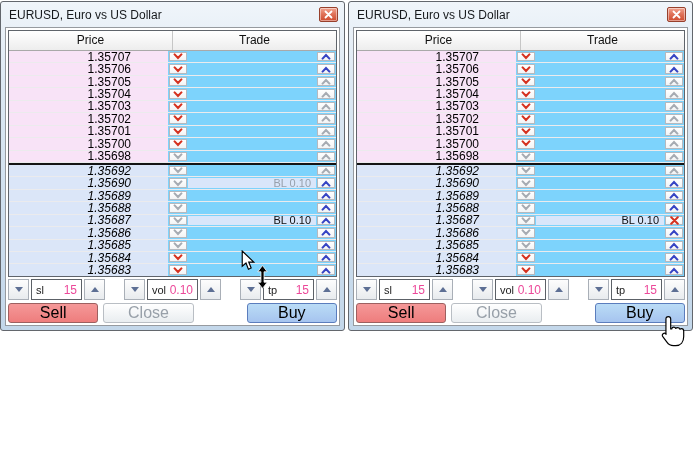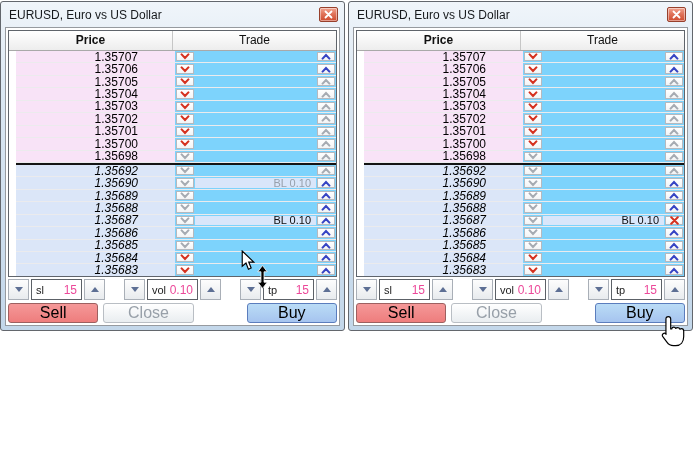--- a/index.html
+++ b/index.html
@@ -18,23 +18,23 @@
                background:linear-gradient(to bottom,#f2a591 0%,#e0735a 45%,#cf4b2e 100%);
                display:flex; align-items:center; justify-content:center; cursor:default;
                box-shadow:inset 0 0 0 1px rgba(255,255,255,.45); }
   .client { flex:1; background:#fff; border:1px solid #969a9f; padding:2px; display:flex; flex-direction:column; min-height:0; }
 
   
   .table { flex:1; display:flex; flex-direction:column; border:1px solid #5f646b; min-height:0; }
   .thead { height:20px; flex:0 0 20px; display:flex;
            background:linear-gradient(#ffffff,#ededed); border-bottom:1px solid #a9a9a9; }
   .th { flex:1; text-align:center; line-height:19px; font-size:12px; color:#111; }
-  .th.first { border-right:1px solid #c6c6c6;font-weight:bold; }
+  .th.first { border-right:1px solid #c6c6c6; }
   .rows { flex:1; display:flex; flex-direction:column; min-height:0; }
-  .row { flex:1; display:flex; min-height:0; border-bottom:1px solid rgba(90,90,110,.12);margin-left:7px; }
+  .row { flex:1; display:flex; min-height:0; border-bottom:1px solid rgba(90,90,110,.12); }
   .row:last-child { border-bottom:none; }
   .row.divider { border-top:2px solid #141414; }
   .cell.price { width:159px; flex:0 0 159px; display:flex; align-items:center; justify-content:flex-end;
                 padding-right:37px; font-size:12px; color:#000; }
   .row.ask .cell.price { background:#f8e3f7; }
   .row.bid .cell.price { background:#dbe6f8;font-style:italic; }
   .cell.trade { flex:1; display:flex; align-items:stretch; background:#7dd3fc; }
   .arrow-btn { flex:0 0 18px; width:18px; margin:1px; border:1px solid #b5b9bf;
                background:linear-gradient(#ffffff,#f3f4f5); display:flex; align-items:center;
                justify-content:center; padding:0; cursor:default; }

